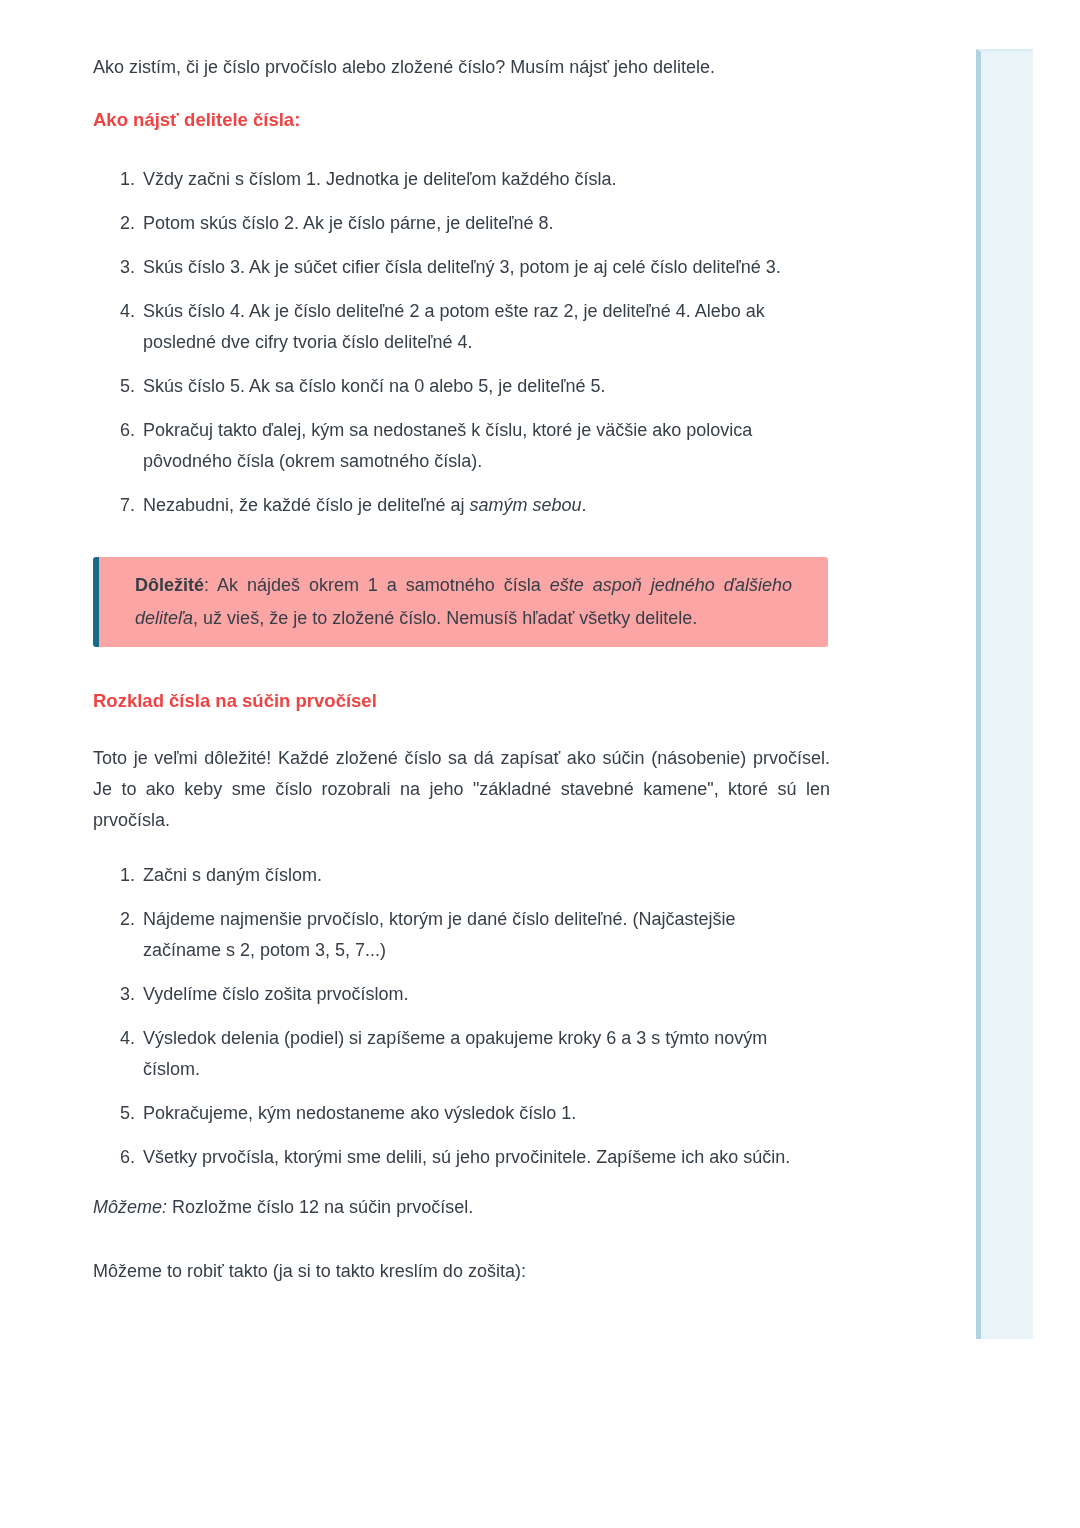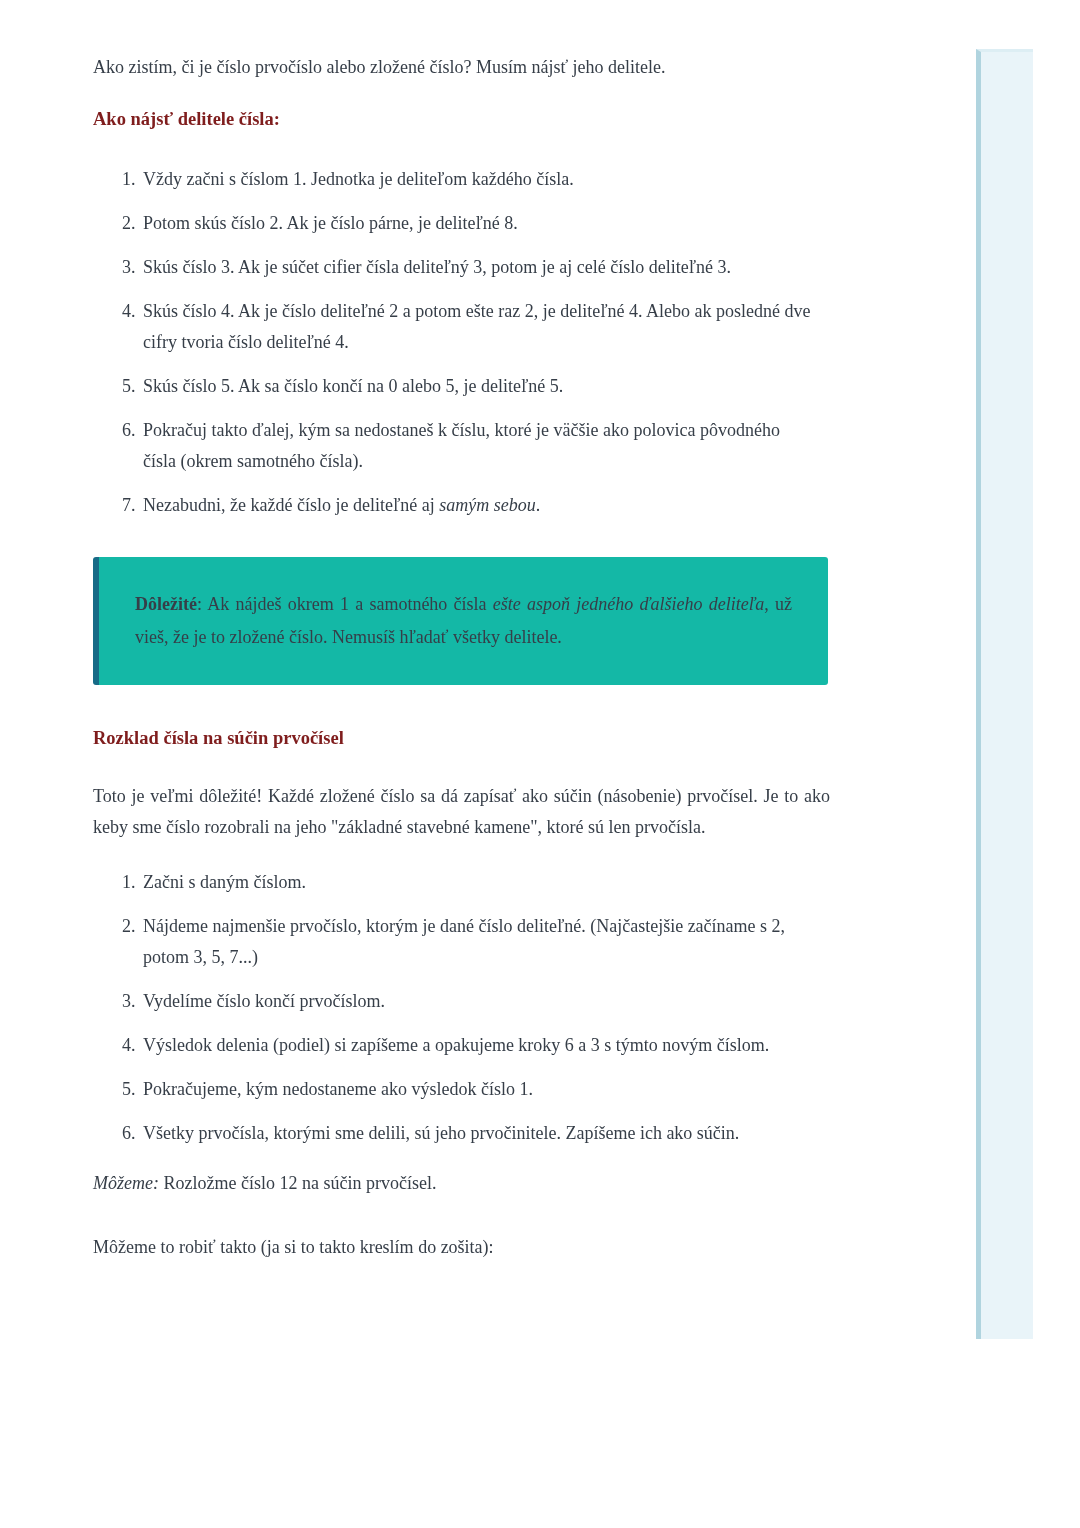--- a/index.html
+++ b/index.html
@@ -1,58 +1,58 @@
 <!DOCTYPE html>
 <html><head>
 <meta charset="utf-8">
 <style>
   html, body { margin: 0; padding: 0; background: #ffffff; }
   .page {
     position: relative;
     width: 1080px;
     height: 1339px;
     background: #ffffff;
-    font-family: Liberation Serif, serif;
+    font-family: Liberation Sans, sans-serif;
     color: #363e48;
     overflow: hidden;
   }
   .content {
     position: absolute;
     left: 93px;
     top: 52px;
     width: 737px;
     font-size: 18px;
     line-height: 31px;
   }
   .content p { margin: 0; }
   h3 {
     font-size: 18.5px;
     line-height: 31px;
     font-weight: 700;
-    color: #7f1d1d;
+    color: #ef4444;
     margin: 0;
   }
   .h-find { margin-top: 21px; }
   .h-decomp { margin-top: 38px; }
   .h-proc { margin-top: 34px; }
   ol {
     margin: 16px;
     padding-left: 31px;
   }
   ol.list-find { margin-top: 29px; }
   ol.list-proc { margin-top: 24px; }
   li { margin-bottom: 13px; padding-left: 3px; }
   .callout {
     box-sizing: border-box;
     width: 735px;
     margin-top: 36px;
-    background: #14b8a6;
+    background: #fca5a5;
     border-left: 6px solid #176b87;
     border-radius: 3px;
-    padding: 31px 36px;
+    padding: 12px 36px;
   }
   .callout p {
     margin: 0;
     line-height: 33px;
     text-align: justify;
   }
   .para-decomp {
     margin-top: 27px !important;
     text-align: justify;
   }
@@ -112,21 +112,21 @@
     </div>
 
     <h3 class="h-decomp">Rozklad čísla na súčin prvočísel</h3>
 
     <p class="para-decomp">Toto je veľmi dôležité! Každé zložené číslo sa dá zapísať ako súčin (násobenie) prvočísel. Je to ako keby sme číslo rozobrali na jeho "základné stavebné kamene", ktoré sú len prvočísla.</p>
 
 
     <ol class="list-proc">
       <li>Začni s daným číslom.</li>
       <li>Nájdeme najmenšie prvočíslo, ktorým je dané číslo deliteľné. (Najčastejšie začíname s 2, potom 3, 5, 7...)</li>
-      <li>Vydelíme číslo končí prvočíslom.</li>
+      <li>Vydelíme číslo zošita prvočíslom.</li>
       <li>Výsledok delenia (podiel) si zapíšeme a opakujeme kroky 6 a 3 s týmto novým číslom.</li>
       <li>Pokračujeme, kým nedostaneme ako výsledok číslo 1.</li>
       <li>Všetky prvočísla, ktorými sme delili, sú jeho prvočinitele. Zapíšeme ich ako súčin.</li>
     </ol>
 
     <p class="para-example"><span class="italic">Môžeme:</span><span> Rozložme číslo 12 na súčin prvočísel.</span></p>
 
     <p class="para-closing">Môžeme to robiť takto (ja si to takto kreslím do zošita):</p>
 
   </div>

